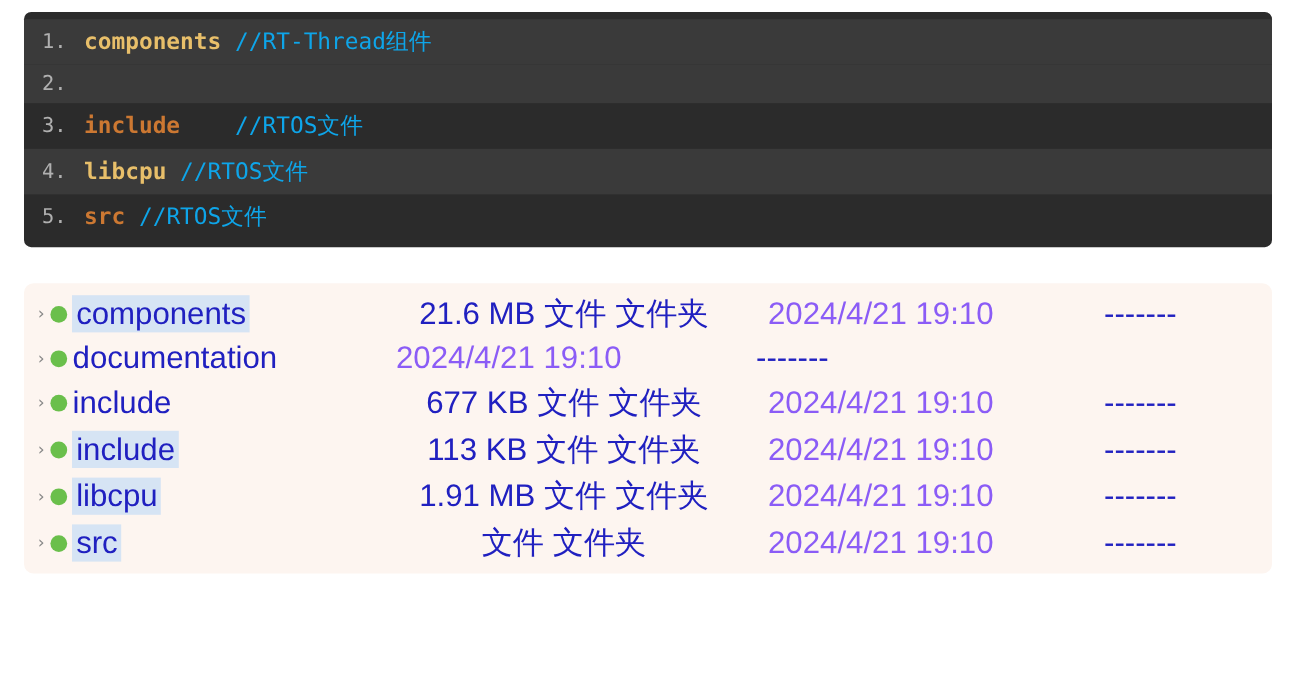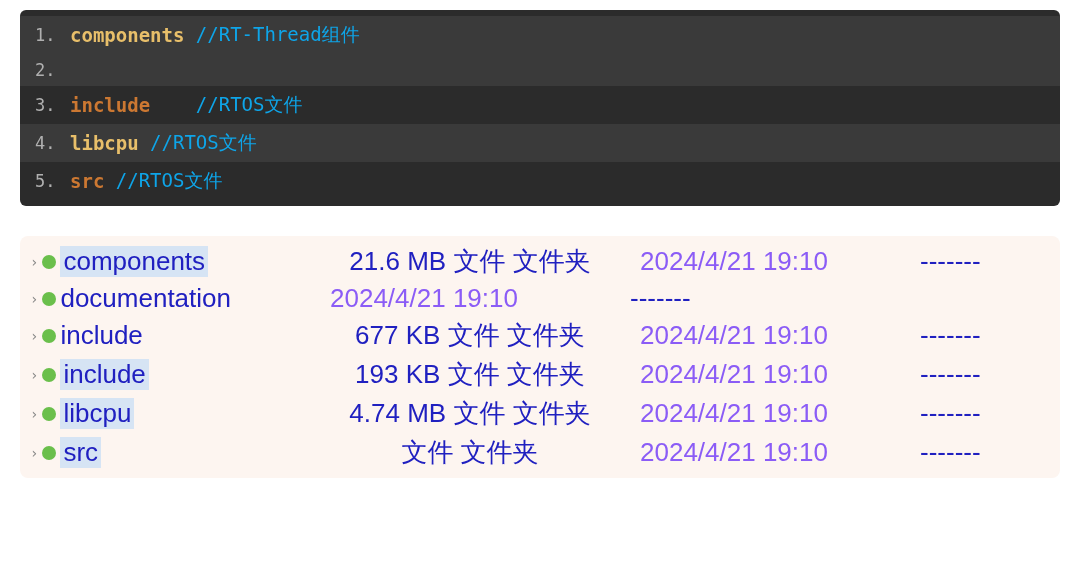--- a/index.html
+++ b/index.html
@@ -167,31 +167,31 @@
         <div class="file-size"><span>677 KB</span> <span>文件 文件夹</span></div>
         <div class="file-date">2024/4/21 19:10</div>
         <div class="file-attr">-------</div>
       </div>
       <div class="file-row">
         <div class="file-name-cell">
           <span class="expand-icon">›</span>
           <span class="folder-icon"></span>
           <span class="file-name selected">include</span>
         </div>
-        <div class="file-size"><span>193 KB</span> <span>文件 文件夹</span></div>
+        <div class="file-size"><span>113 KB</span> <span>文件 文件夹</span></div>
         <div class="file-date">2024/4/21 19:10</div>
         <div class="file-attr">-------</div>
       </div>
       <div class="file-row">
         <div class="file-name-cell">
           <span class="expand-icon">›</span>
           <span class="folder-icon"></span>
           <span class="file-name selected">libcpu</span>
         </div>
-        <div class="file-size"><span>4.74 MB</span> <span>文件 文件夹</span></div>
+        <div class="file-size"><span>1.91 MB</span> <span>文件 文件夹</span></div>
         <div class="file-date">2024/4/21 19:10</div>
         <div class="file-attr">-------</div>
       </div>
       <div class="file-row">
         <div class="file-name-cell">
           <span class="expand-icon">›</span>
           <span class="folder-icon"></span>
           <span class="file-name selected">src</span>
         </div>
         <div class="file-size"><span></span> <span>文件 文件夹</span></div>

